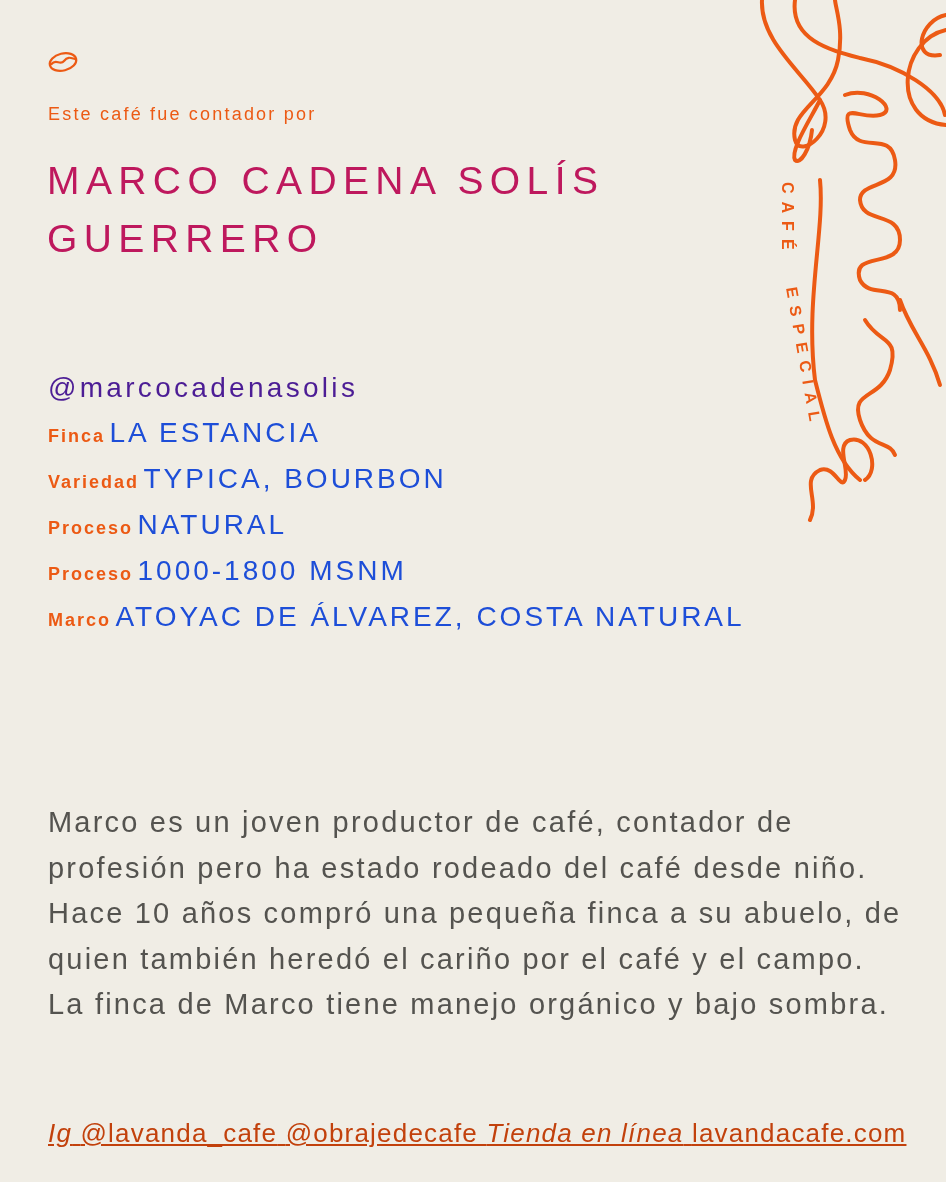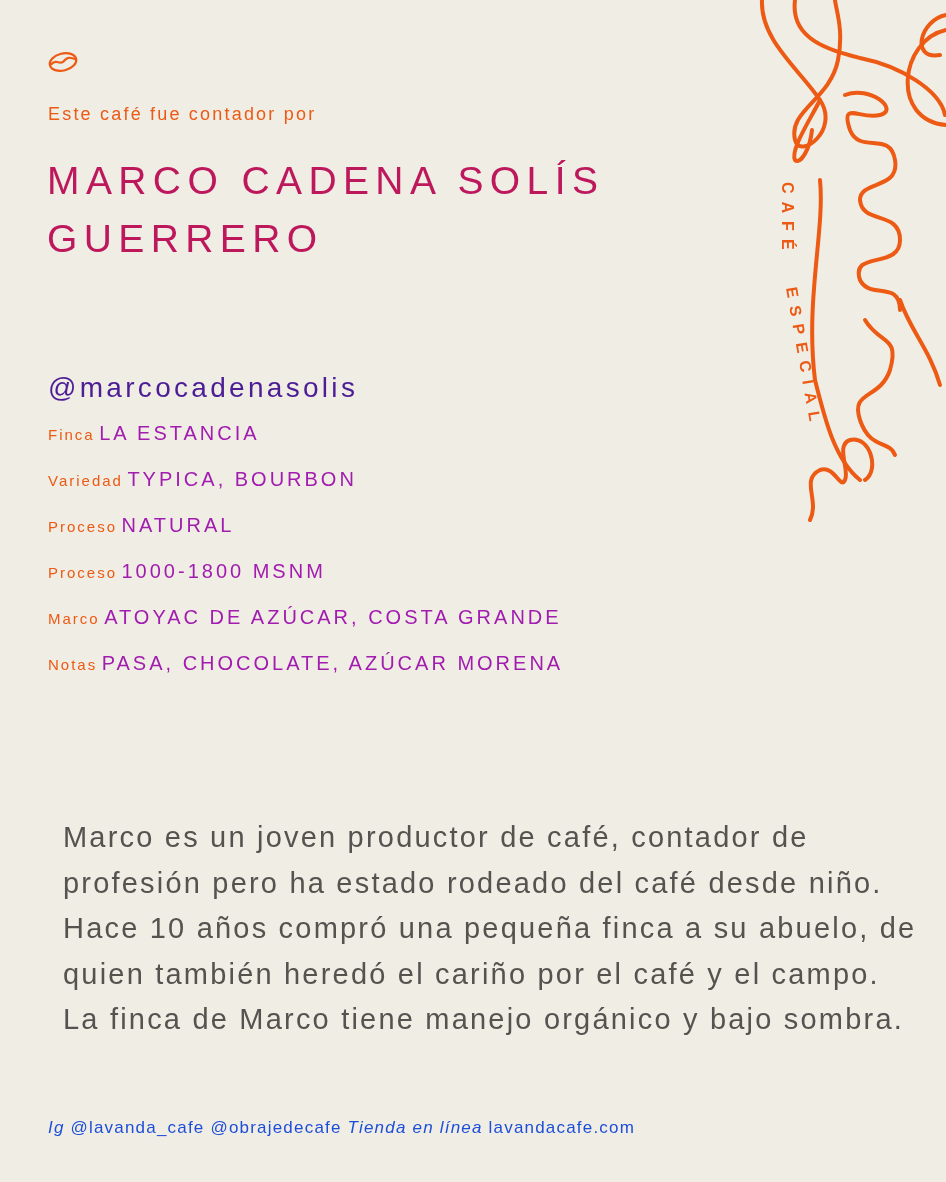--- a/index.html
+++ b/index.html
@@ -18,30 +18,30 @@
   .name {
     position: absolute; left: 47px; top: 152px;
     font-size: 39px; letter-spacing: 6.4px; line-height: 58px;
     color: #be185d; font-weight: normal; margin: 0; width: 680px;
   }
   .details { position: absolute; left: 48px; top: 366px; }
   .handle {
     font-size: 28px; letter-spacing: 3.3px; line-height: 44px; color: #4c1d95;
   }
   .row { height: 46px; line-height: 46px; white-space: nowrap; }
-  .row .lbl { font-size: 15px; letter-spacing: 2px; color: #ec5a14; }
-  .row .val { font-size: 20px; letter-spacing: 3px; color: #a21caf; }
+  .row .lbl { font-size: 18px; letter-spacing: 2px; color: #ec5a14; font-weight: bold; }
+  .row .val { font-size: 28px; letter-spacing: 3px; color: #1d4ed8; }
   .bio {
     position: absolute; left: 48px; top: 800px; width: 860px;
     font-size: 29px; line-height: 45.5px; letter-spacing: 2.2px;
-    color: #54534f; margin: 15px;
+    color: #54534f; margin: 0;
   }
   .footer {
     position: absolute; left: 48px; top: 1118px;
-    font-size: 17px; letter-spacing: 1.2px; color: #1d4ed8; white-space: nowrap;
+    font-size: 26px; letter-spacing: 1.2px; color: #c2410c; white-space: nowrap; text-decoration: underline;
   }
   .footer .it { font-style: italic; }
   .logo { position: absolute; left: 740px; top: 0; width: 206px; height: 540px; }
 </style>
 </head>
 <body>
 
 <svg class="bean" viewBox="0 0 32 24">
   <ellipse cx="16" cy="12" rx="13.5" ry="8.5" transform="rotate(-14 16 12)" fill="none" stroke="#ec5a14" stroke-width="2.2"></ellipse>
   <path d="M4.5 14 C 9 8, 13 16, 17 11 S 24 8, 28 9" fill="none" stroke="#ec5a14" stroke-width="2.2" stroke-linecap="round"></path>
@@ -86,25 +86,21 @@
   <div class="row">
     <span class="lbl">Proceso</span>
     <span class="val">NATURAL</span>
   </div>
   <div class="row">
     <span class="lbl">Proceso</span>
     <span class="val">1000-1800 MSNM</span>
   </div>
   <div class="row">
     <span class="lbl">Marco</span>
-    <span class="val">ATOYAC DE AZÚCAR, COSTA GRANDE</span>
-  </div>
-  <div class="row">
-    <span class="lbl">Notas</span>
-    <span class="val">PASA, CHOCOLATE, AZÚCAR MORENA</span>
+    <span class="val">ATOYAC DE ÁLVAREZ, COSTA NATURAL</span>
   </div>
 </div>
 
 <p class="bio">Marco es un joven productor de café, contador de profesión pero ha estado rodeado del café desde niño. Hace 10 años compró una pequeña finca a su abuelo, de quien también heredó el cariño por el café y el campo. La finca de Marco tiene manejo orgánico y bajo sombra.</p>
 
 <div class="footer">
   <span class="it">Ig</span>
   <span>@lavanda_cafe</span>
   <span>@obrajedecafe</span>
   <span class="it">Tienda en línea</span>

